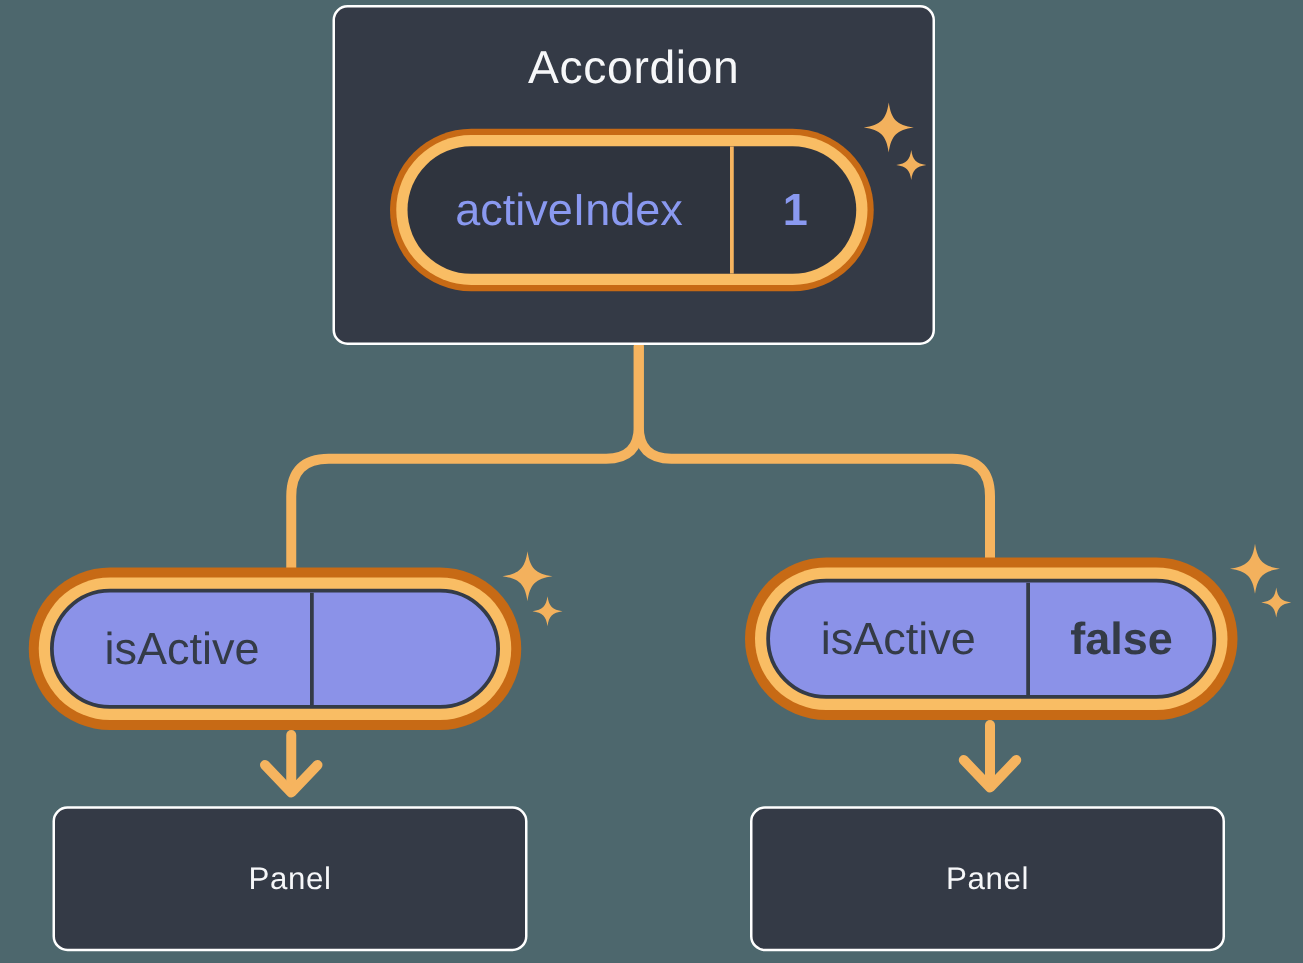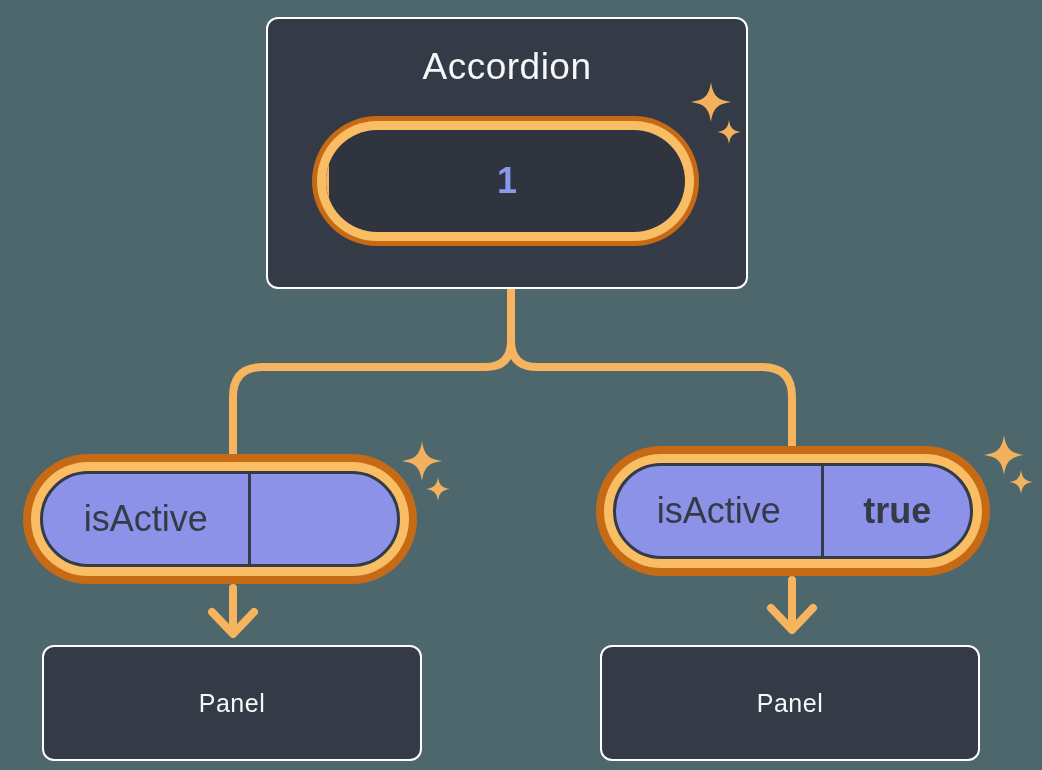--- a/index.html
+++ b/index.html
@@ -32,21 +32,21 @@
   .sparkle{fill:var(--sparkle);stroke:none;}
 
   .node{
     position:absolute;
     background:var(--node-fill);
     border:2px solid var(--node-border);
     border-radius:12px;
     color:var(--node-text);
     z-index:1;
   }
-  .accordion-node{left:266px;top:17px;width:482px;height:272px;}
+  .accordion-node{left:266px;top:4px;width:482px;height:272px;}
   .node-title{
     text-align:center;
     font-size:37px;
     font-weight:500;
     letter-spacing:0.5px;
     margin-top:27px;
     color:var(--node-text);
   }
 
   .panel-node{
@@ -110,20 +110,21 @@
     <path class="connector" d="M 212 612 L 233 634 L 254 612"></path>
     <path class="connector" d="M 792 580 L 792 628"></path>
     <path class="connector" d="M 771 608 L 792 630 L 813 608"></path>
   </svg>
 
   <div class="node accordion-node">
     <div class="node-title">Accordion</div>
     <div class="pill-outer state-pill-outer">
       <div class="pill-mid">
         <div class="pill-body state-pill-body">
+          <div class="pill-section pill-label">activeIndex</div>
           <div class="divider divider-orange"></div>
           <div class="pill-section pill-value">1</div>
         </div>
       </div>
     </div>
   </div>
 
   <div class="pill-outer prop-pill-outer prop-pill-left">
     <div class="pill-mid">
       <div class="pill-body prop-pill-body">
@@ -131,21 +132,21 @@
         <div class="divider divider-dark"></div>
       </div>
     </div>
   </div>
 
   <div class="pill-outer prop-pill-outer prop-pill-right">
     <div class="pill-mid">
       <div class="pill-body prop-pill-body">
         <div class="pill-section pill-label">isActive</div>
         <div class="divider divider-dark"></div>
-        <div class="pill-section pill-value">true</div>
+        <div class="pill-section pill-value">false</div>
       </div>
     </div>
   </div>
 
   <div class="node panel-node panel-left">
     <span>Panel</span>
   </div>
   <div class="node panel-node panel-right">
     <span>Panel</span>
   </div>

